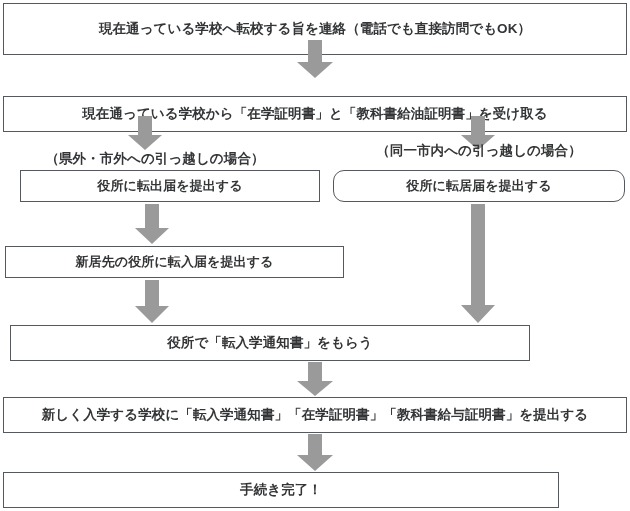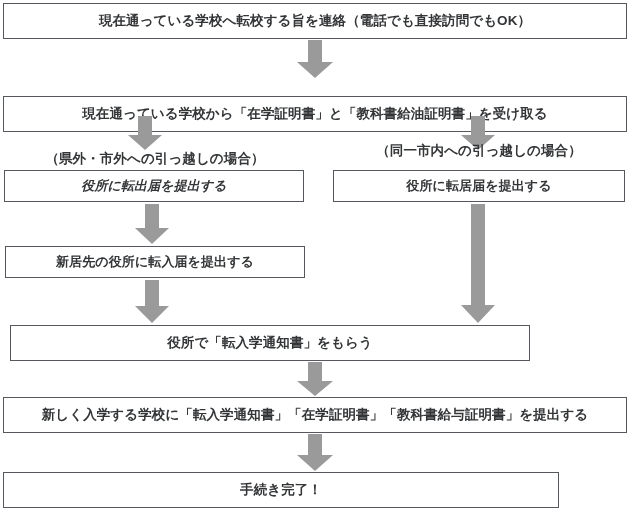--- a/index.html
+++ b/index.html
@@ -69,21 +69,21 @@
   }
   .arrow svg path {
     fill: #9a9a9a;
   }
 </style>
 </head>
 <body>
 
 <div id="flow-root">
 
-  <div class="node-box" style="left:3px; top:3px; width:624px; height:36px;">
+  <div class="node-box" style="left:3px; top:3px; width:624px; height:52px;">
     <span class="node-text">現在通っている学校へ転校する旨を連絡（電話でも直接訪問でもOK）</span>
   </div>
 
   <div class="arrow" style="left:297px; top:40px; width:36px; height:38px;">
     <svg viewBox="0 0 36 38" preserveAspectRatio="none" aria-hidden="true">
       <path d="M11 0 H25 V22 H36 L18 38 L0 22 H11 Z"></path>
     </svg>
   </div>
 
   <div class="node-box" style="left:3px; top:96px; width:624px; height:36px;">
@@ -101,40 +101,40 @@
     </svg>
   </div>
 
   <div class="branch-caption" style="left:5px; top:148px; width:300px; height:22px;font-family:Liberation Serif, serif;">
     <span>（県外・市外への引っ越しの場合）</span>
   </div>
   <div class="branch-caption" style="left:333px; top:140px; width:292px; height:22px;">
     <span>（同一市内への引っ越しの場合）</span>
   </div>
 
-  <div class="node-box narrow" style="left:4px; top:170px; width:300px; height:32px;font-style:italic;">
+  <div class="node-box narrow" style="left:20px; top:170px; width:300px; height:32px;">
     <span class="node-text">役所に転出届を提出する</span>
   </div>
-  <div class="node-box narrow" style="left:333px; top:170px; width:292px; height:32px;">
+  <div class="node-box narrow" style="left:333px; top:170px; width:292px; height:32px;border-radius:11px;">
     <span class="node-text">役所に転居届を提出する</span>
   </div>
 
   <div class="arrow" style="left:135px; top:204px; width:34px; height:40px;">
     <svg viewBox="0 0 34 40" preserveAspectRatio="none" aria-hidden="true">
       <path d="M10 0 H24 V24 H34 L17 40 L0 24 H10 Z"></path>
     </svg>
   </div>
 
   <div class="arrow" style="left:461px; top:204px; width:34px; height:119px;">
     <svg viewBox="0 0 34 119" preserveAspectRatio="none" aria-hidden="true">
       <path d="M10 0 H24 V101 H34 L17 119 L0 101 H10 Z"></path>
     </svg>
   </div>
 
-  <div class="node-box narrow" style="left:5px; top:246px; width:300px; height:32px;">
+  <div class="node-box narrow" style="left:5px; top:246px; width:339px; height:32px;">
     <span class="node-text">新居先の役所に転入届を提出する</span>
   </div>
 
   <div class="arrow" style="left:135px; top:280px; width:34px; height:43px;">
     <svg viewBox="0 0 34 43" preserveAspectRatio="none" aria-hidden="true">
       <path d="M10 0 H24 V26 H34 L17 43 L0 26 H10 Z"></path>
     </svg>
   </div>
 
   <div class="node-box" style="left:10px; top:325px; width:520px; height:36px;">

